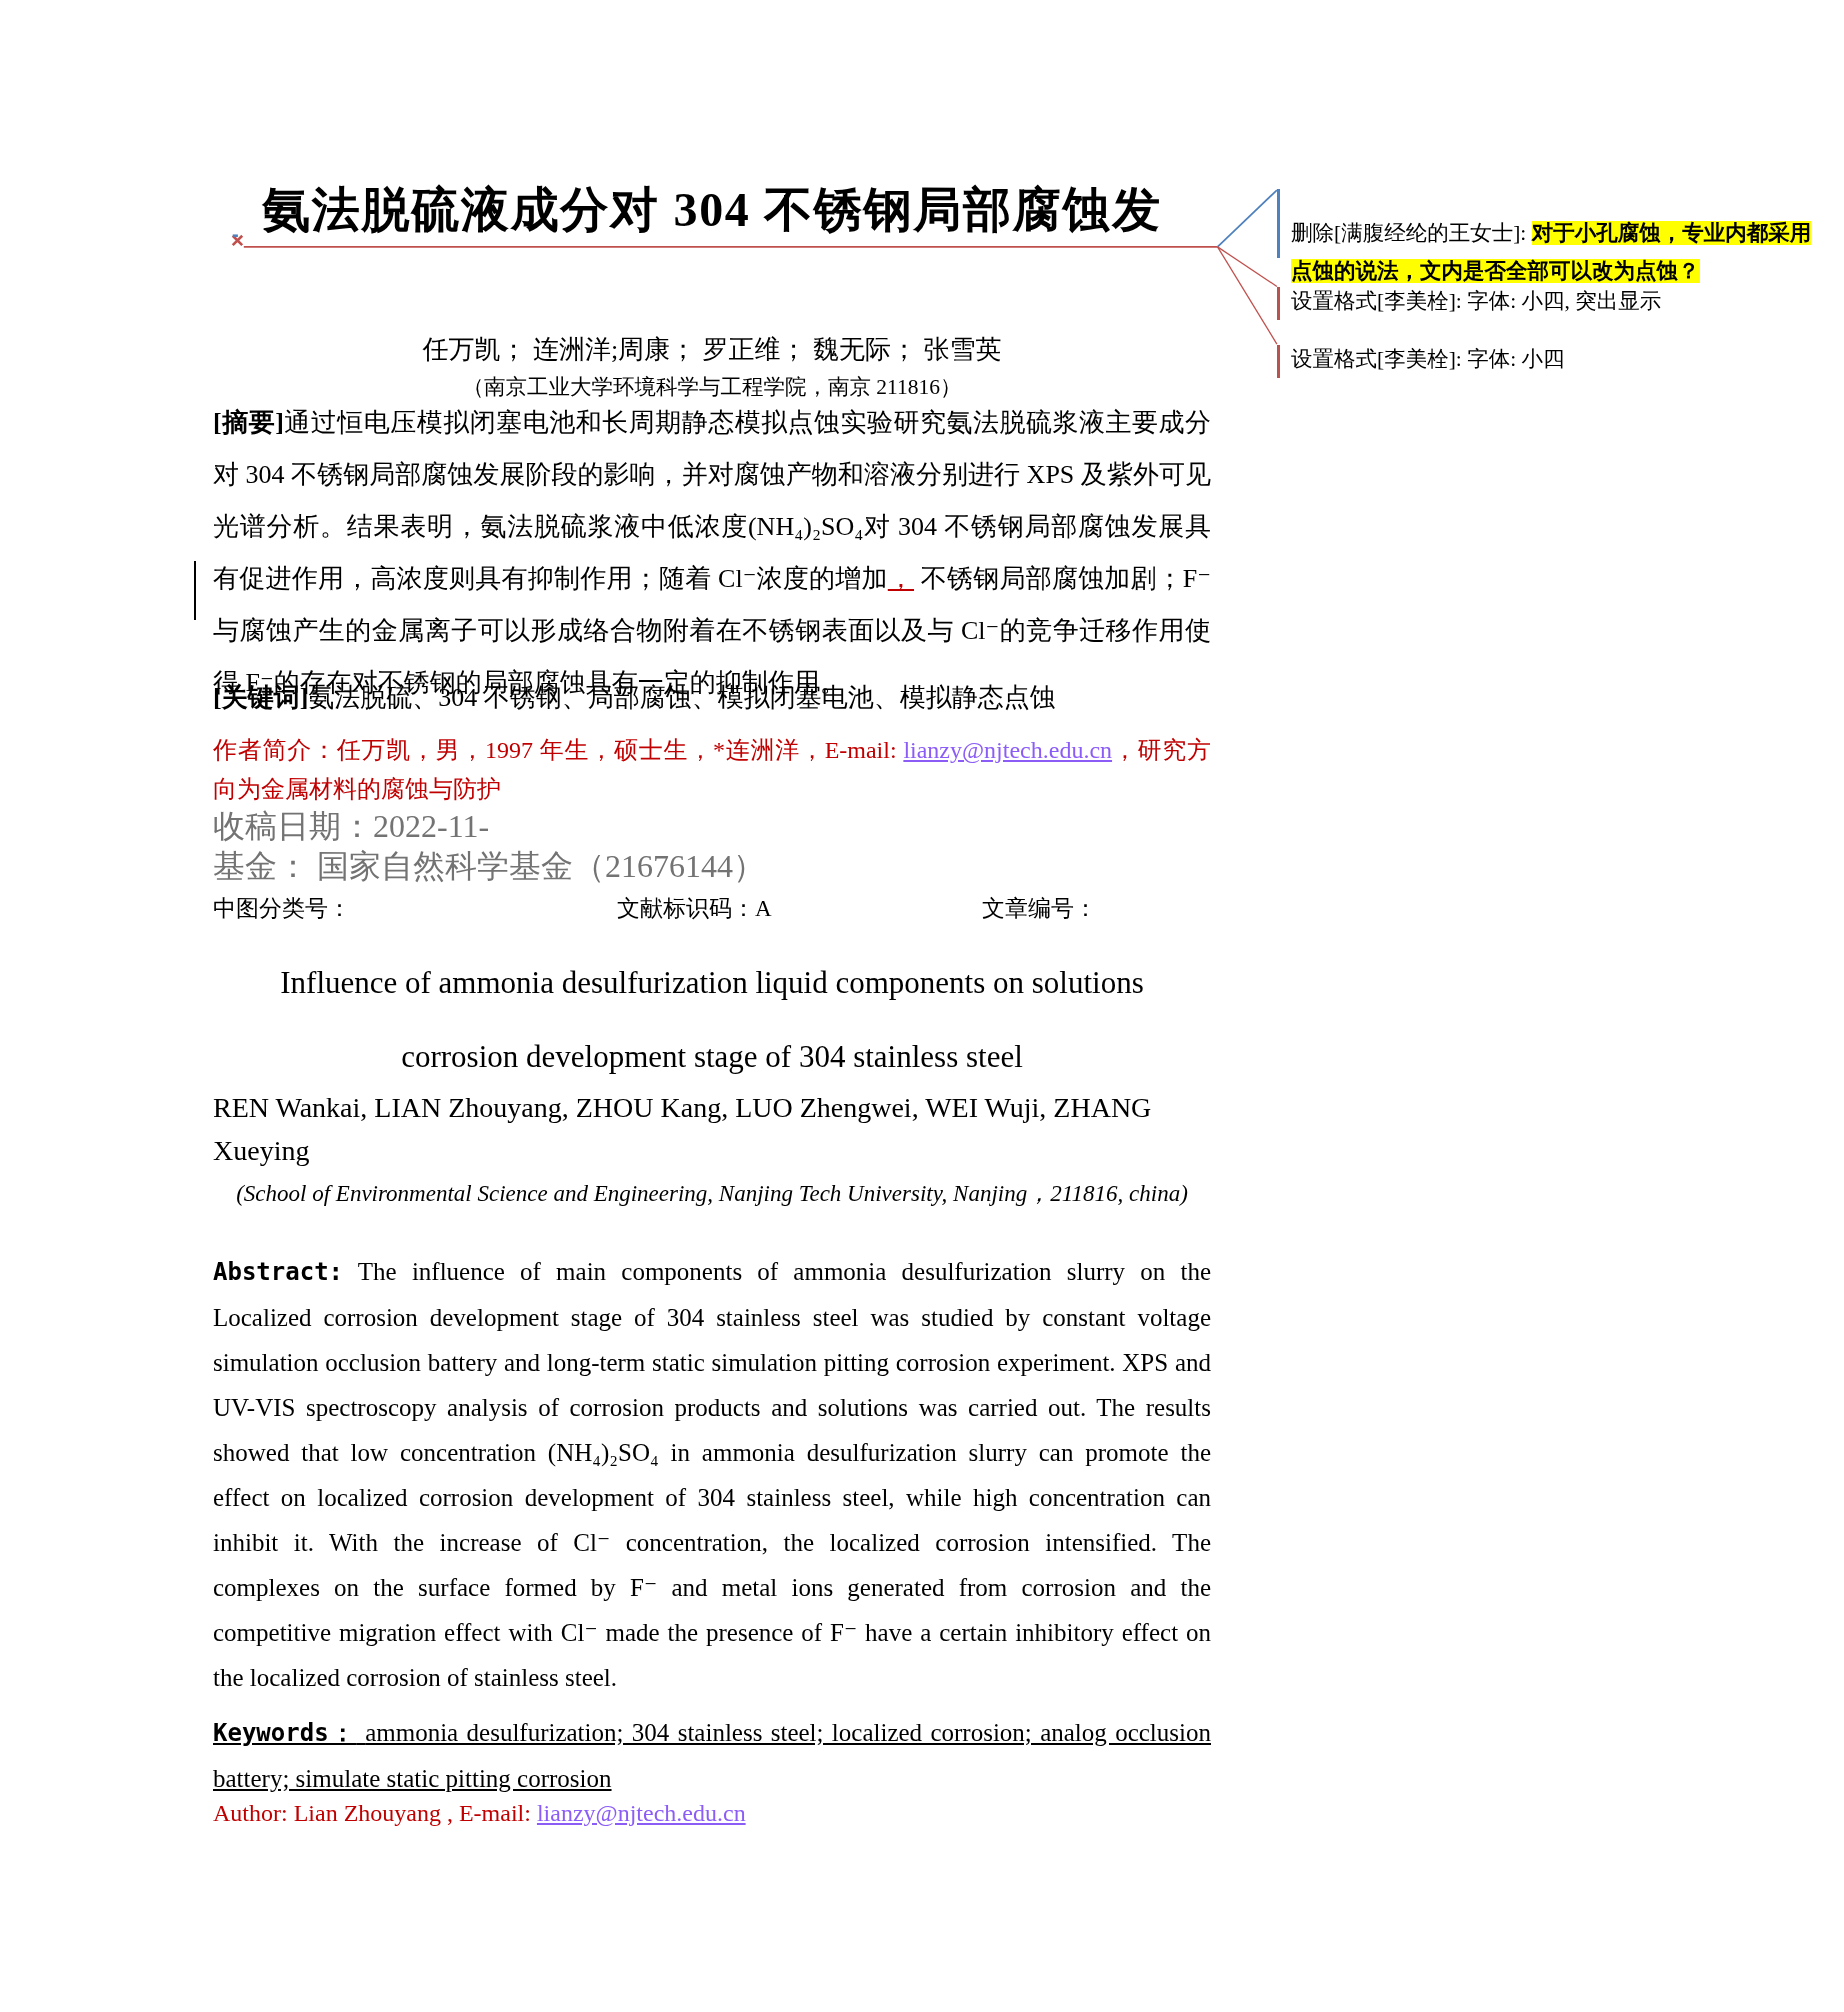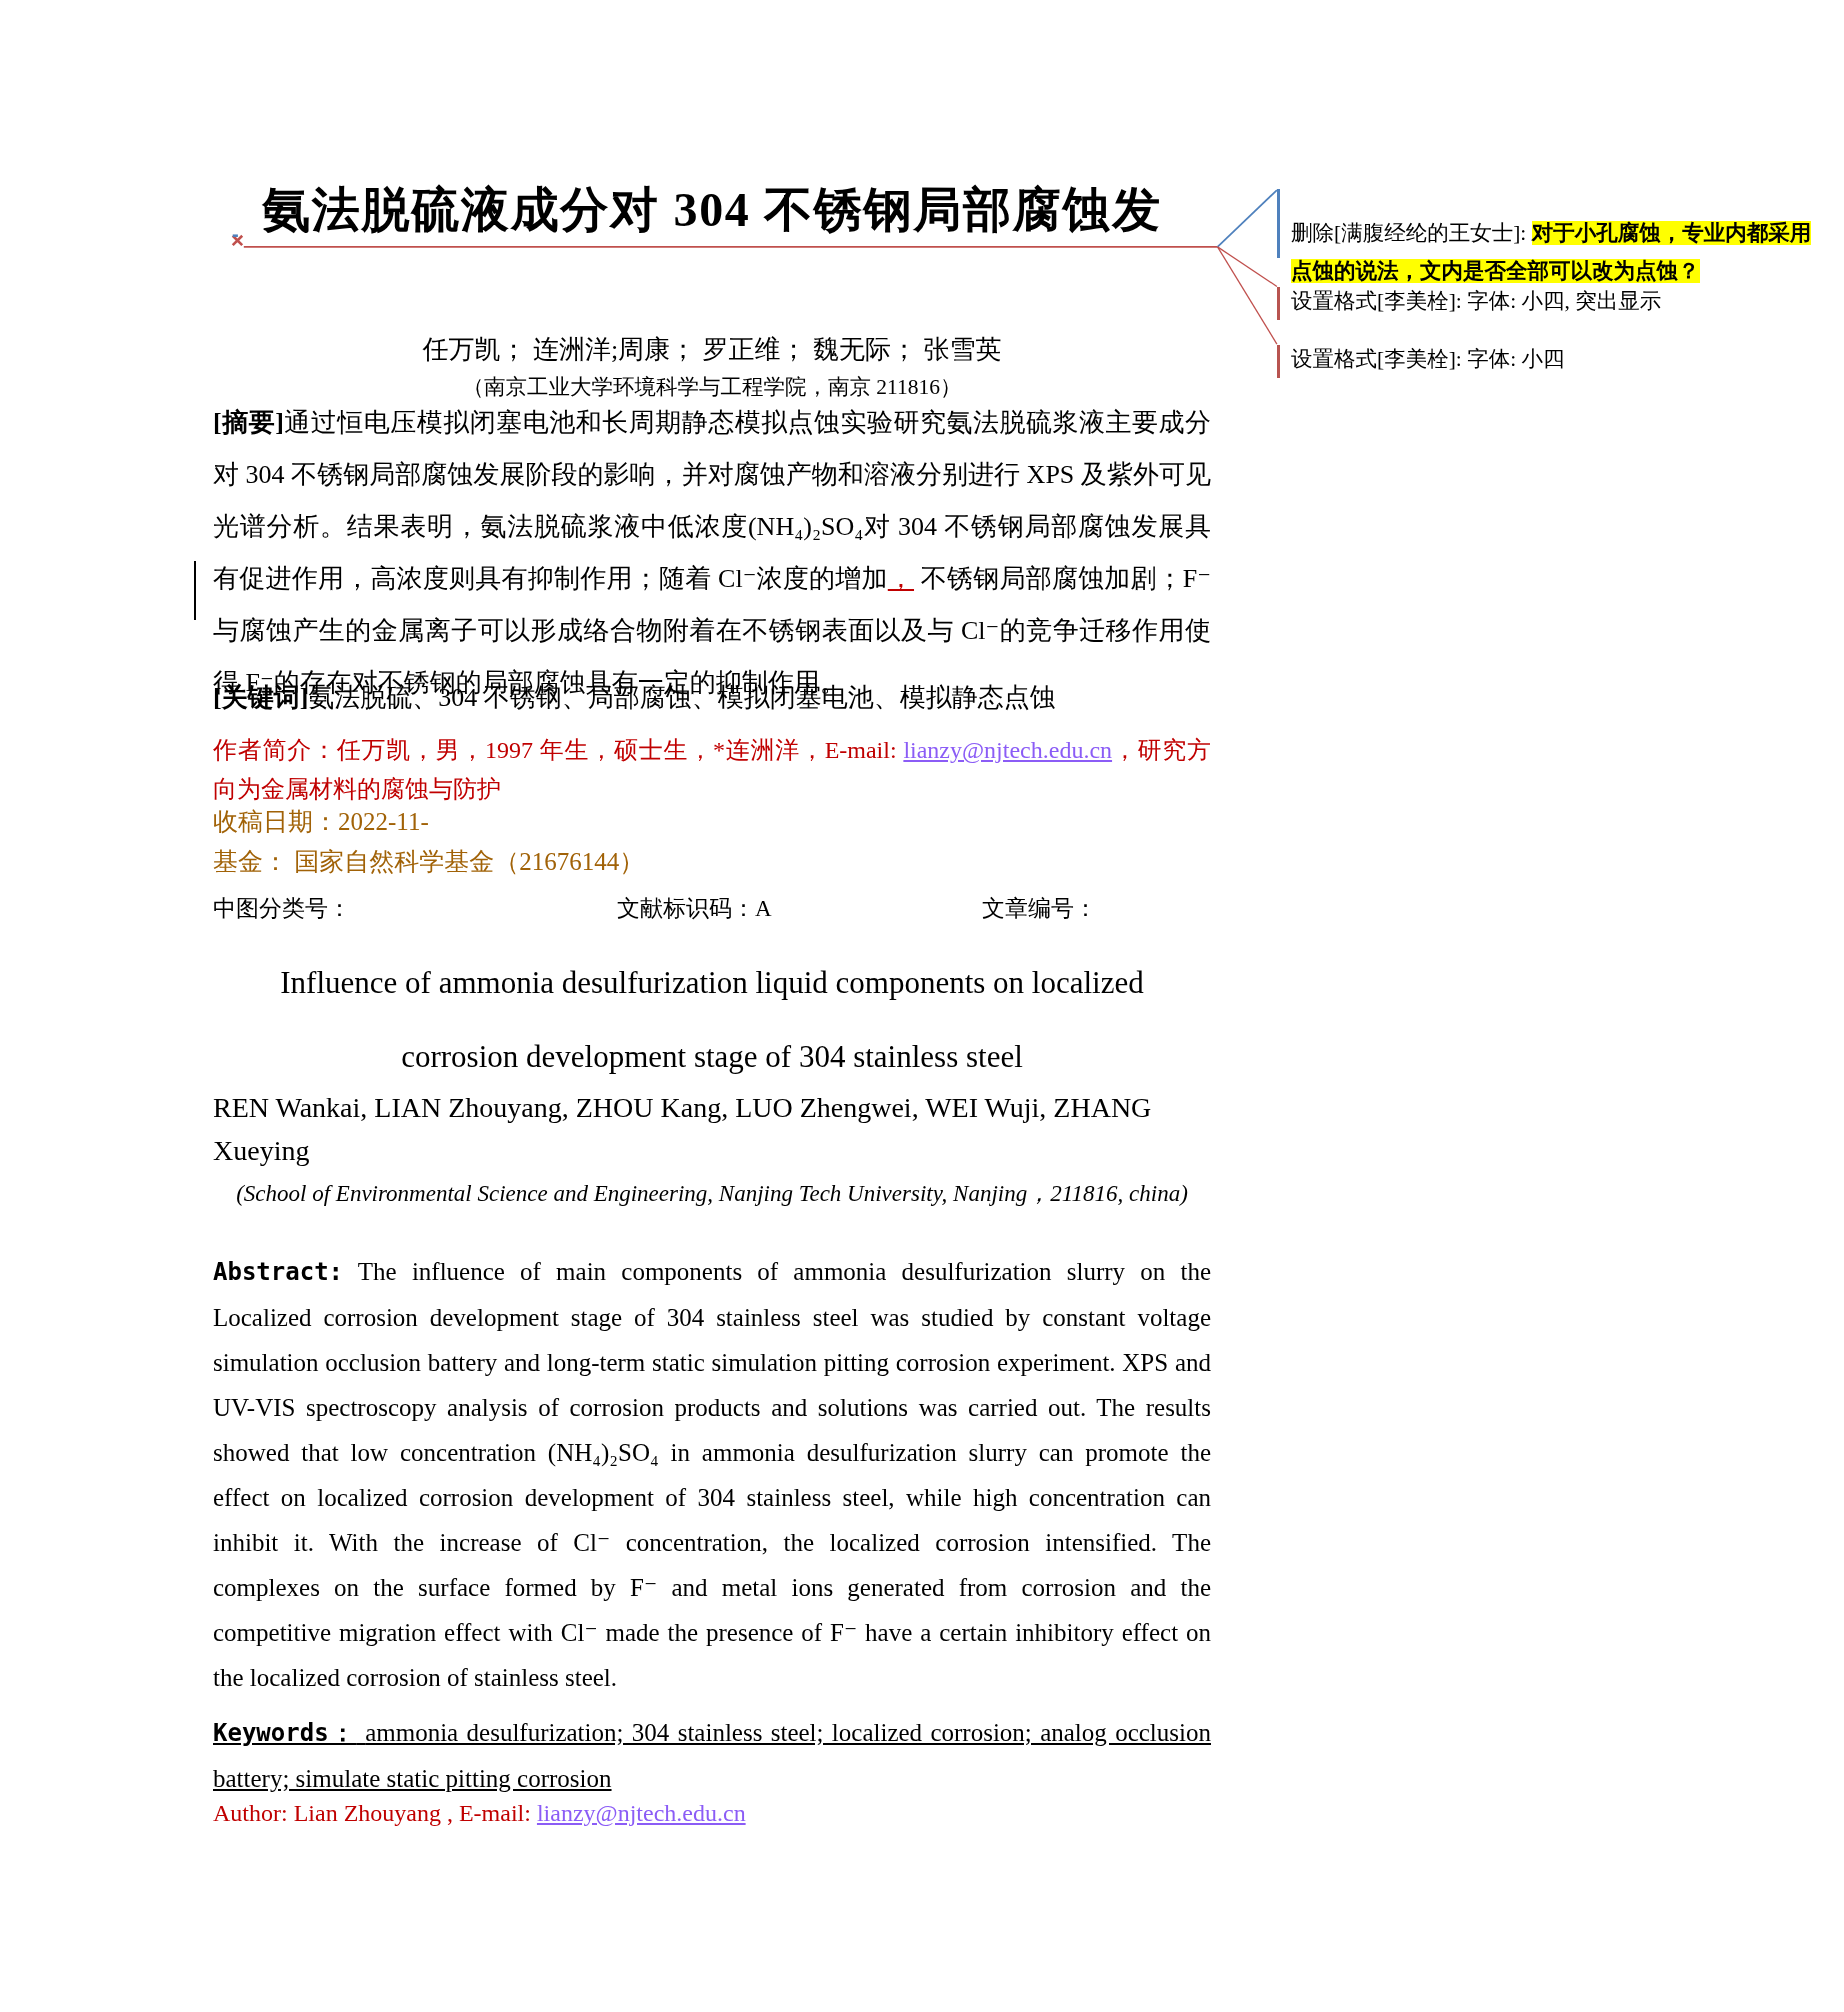--- a/index.html
+++ b/index.html
@@ -11,21 +11,21 @@
   .main-col{left:213px;width:998px;}
   
   .title-cn{top:169px;text-align:center;font-size:48px;font-weight:bold;line-height:81px;letter-spacing:1.7px;}
   .authors-cn{top:332px;text-align:center;font-size:26px;}
   .affil-cn{top:372px;text-align:center;font-size:21.5px;}
   .abstract-cn{top:397px;font-size:26px;line-height:52px;text-align:justify;}
   .cjk-label{font-weight:bold;}
   .ins-mark{color:#c00000;text-decoration:underline;}
   .keywords-cn{top:680px;font-size:26px;}
   .bio{top:731px;font-size:24px;line-height:39px;color:#c00000;text-align:justify;}
-  .red-line{color:#a16207;font-size:25px;}
+  .red-line{color:#737373;font-size:32px;}
   .received{top:805px;}
   .fund{top:845px;}
   .clc-row{top:893px;font-size:23px;height:34px;}
   .clc-row span{position:absolute;top:0;white-space:nowrap;}
   .email-link{color:#8b5cf6;text-decoration:underline;}
   
   .title-en{top:946px;text-align:center;font-size:31px;line-height:74px;}
   .authors-en{top:1086px;font-size:28px;line-height:43px;text-align:left;}
   .affil-en{top:1174px;text-align:center;font-style:italic;font-size:23px;line-height:40px;}
   .abstract-en{top:1249px;font-size:25px;line-height:45px;text-align:justify;}
@@ -77,21 +77,21 @@
 <div class="abs main-col red-line received">收稿日期：2022-11-</div>
 <div class="abs main-col red-line fund">基金： 国家自然科学基金（21676144）</div>
 
 <div class="abs main-col clc-row">
   <span style="left:0;">中图分类号：</span>
   <span style="left:404px;">文献标识码：A</span>
   <span style="left:769px;">文章编号：</span>
 </div>
 
 <div class="abs main-col title-en">
-  <div>Influence of ammonia desulfurization liquid components on  localized</div>
+  <div>Influence of ammonia desulfurization liquid components on  solutions</div>
   <div>corrosion development stage of 304 stainless steel</div>
 </div>
 
 <div class="abs main-col authors-en">REN Wankai, LIAN Zhouyang, ZHOU Kang, LUO Zhengwei, WEI Wuji, ZHANG Xueying</div>
 <div class="abs main-col affil-en">(School of Environmental Science and Engineering, Nanjing Tech University, Nanjing，211816, china)</div>
 
 <div class="abs main-col abstract-en">
   <span class="mono-label">Abstract:</span>
   <span>The influence of main components of ammonia desulfurization slurry on the Localized corrosion development stage of 304 stainless steel was studied by constant voltage simulation occlusion battery and long-term static simulation pitting corrosion experiment. XPS and UV-VIS spectroscopy analysis of corrosion products and solutions was carried out. The results showed that low concentration (NH₄)₂SO₄ in ammonia desulfurization slurry can promote the effect on localized corrosion development of 304 stainless steel, while high concentration can inhibit it. With the increase of Cl⁻ concentration, the localized corrosion intensified. The complexes on the surface formed by F⁻ and metal ions generated from corrosion and the competitive migration effect with Cl⁻ made the presence of F⁻ have a certain inhibitory effect on the localized corrosion of stainless steel.</span>
 </div>

